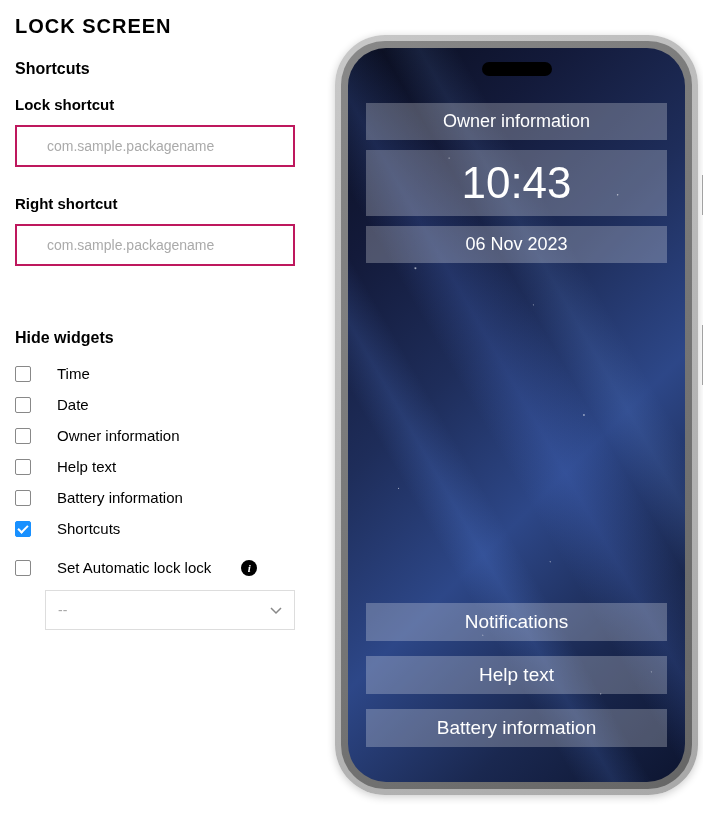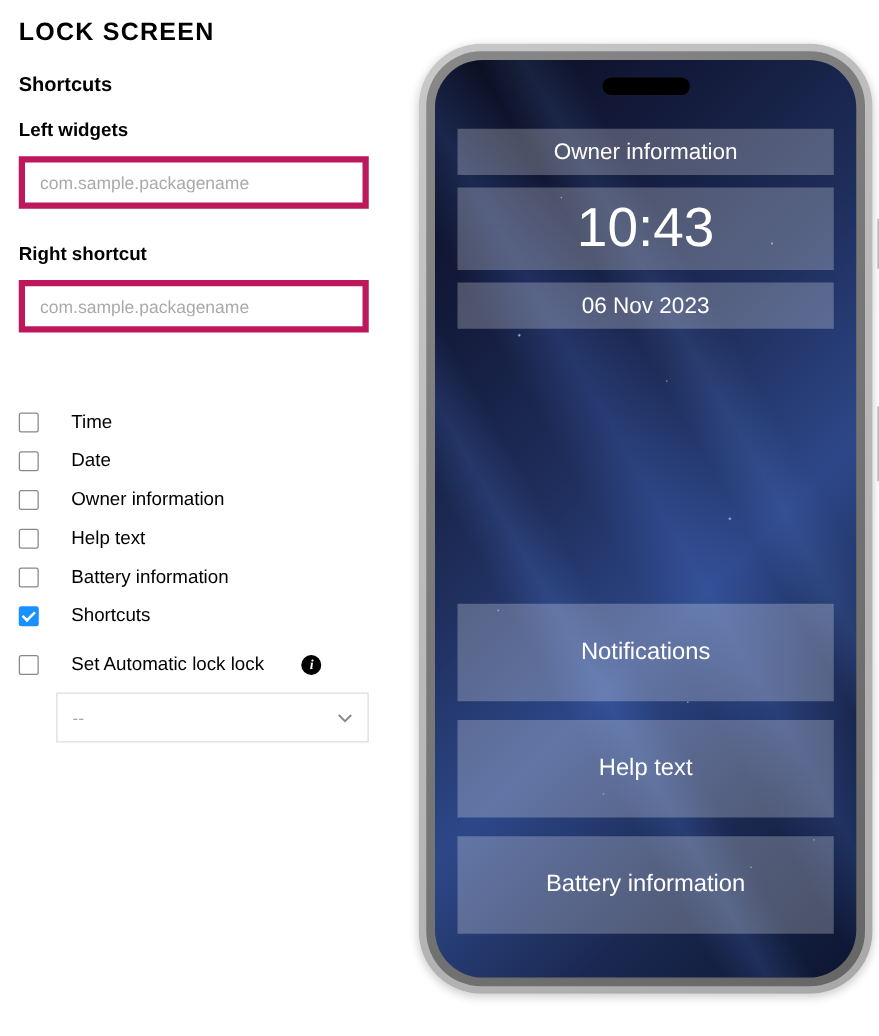--- a/index.html
+++ b/index.html
@@ -33,22 +33,22 @@
     }
     .field-label {
       font-size: 15px;
       font-weight: 700;
       margin-bottom: 12px;
       color: #000;
     }
     .text-input {
       width: 280px;
       height: 42px;
-      border: 5px solid #be185d;
-      padding: 0 12px;
+      border: 2px solid #be185d;
+      padding: 0 30px;
       font-size: 14px;
       color: #333;
       margin-bottom: 28px;
       outline: none;
     }
     .text-input::placeholder {
       color: #aaa;
     }
     .hide-widgets-section {
       margin-top: 35px;
@@ -232,41 +232,42 @@
     .widget-date {
       font-size: 18px;
     }
     .spacer {
       flex: 1;
     }
     .bottom-widget {
       background: rgba(255,255,255,0.25);
       color: #fff;
       text-align: center;
-      padding: 28px 0;
+      padding: 8px 0;
       margin-bottom: 15px;
       font-size: 19px;
       font-weight: 400;
     }
   </style>
 </head>
 <body>
 
 <div class="left-panel">
   <h1 class="page-title">LOCK SCREEN</h1>
 
   <div class="section-title">Shortcuts</div>
 
-  <div class="field-label">Left widgets</div>
+  <div class="field-label">Lock shortcut</div>
   <input type="text" class="text-input" placeholder="com.sample.packagename" style="">
 
   <div class="field-label">Right shortcut</div>
   <input type="text" class="text-input" placeholder="com.sample.packagename" style="">
 
   <div class="hide-widgets-section">
+    <div class="section-title">Hide widgets</div>
 
     <div class="checkbox-row">
       <div class="checkbox"></div>
       <span class="checkbox-label">Time</span>
     </div>
     <div class="checkbox-row">
       <div class="checkbox"></div>
       <span class="checkbox-label">Date</span>
     </div>
     <div class="checkbox-row">

